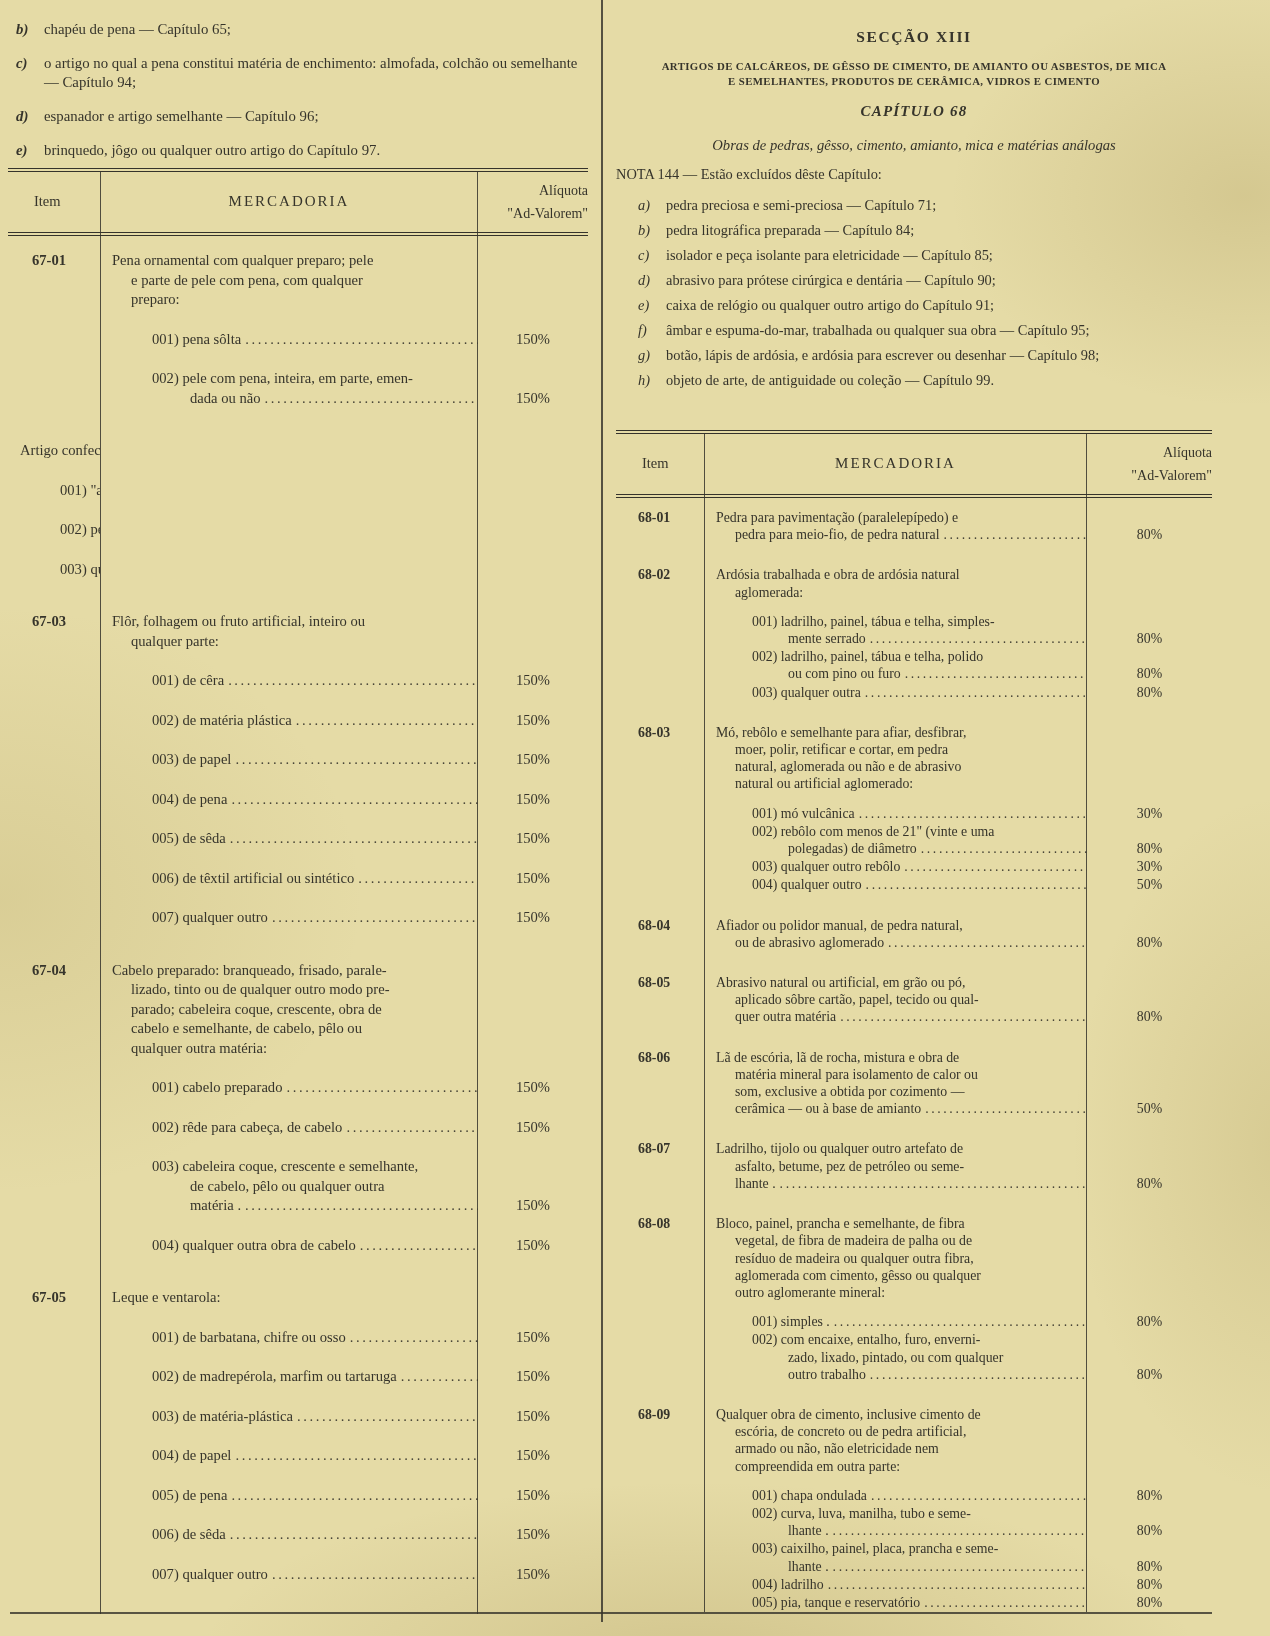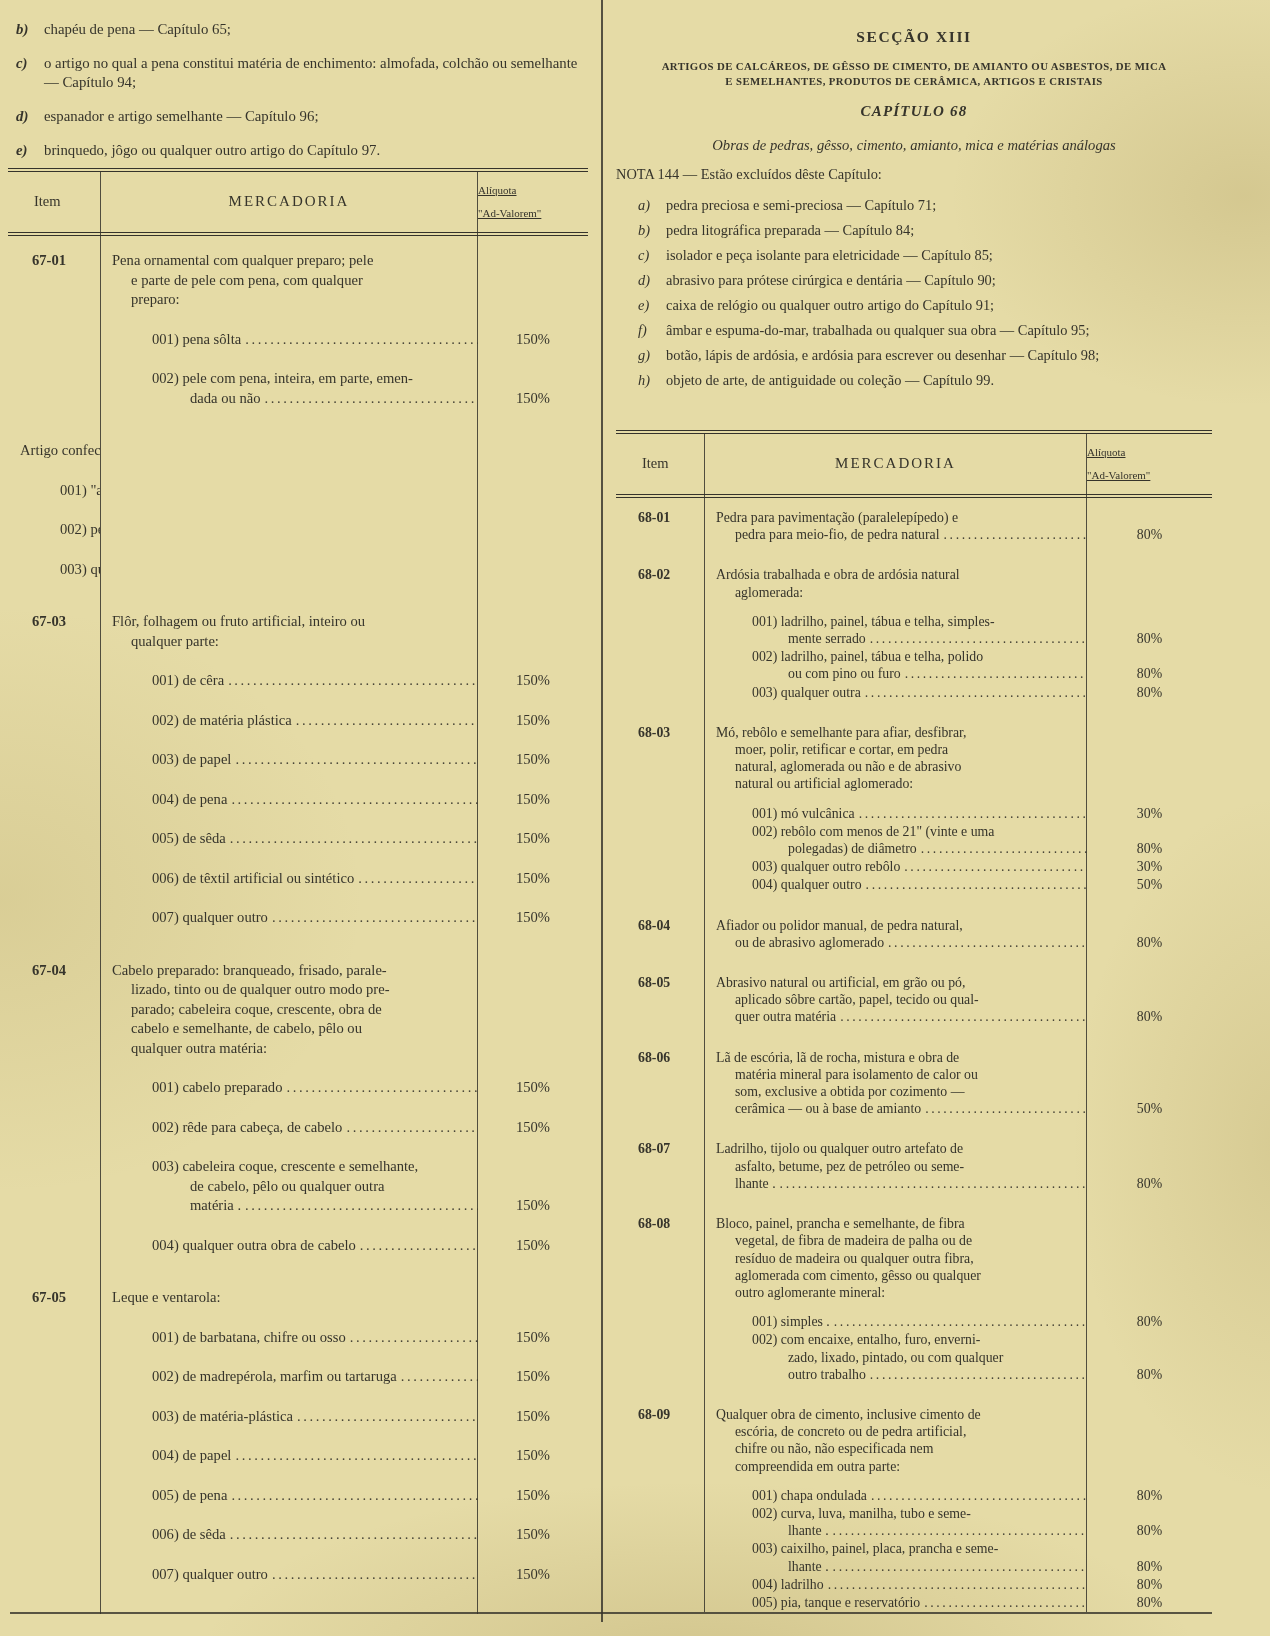--- a/index.html
+++ b/index.html
@@ -45,21 +45,21 @@
   .tbl-left  { left:8px;  top:168px; width:580px; height:1446px; --ratew:110px; --c1:92px; font-size:14.6px; line-height:19.5px; }
   .tbl-right { left:616px; top:430px; width:596px; height:1182px; --ratew:125px; --c1:88px; font-size:13.8px; line-height:17.2px; }
 
   .vline { position:absolute; top:0; bottom:0; width:1.3px; background:rgba(54,52,43,.85); }
   .vl-a { left:var(--c1); }
   .vl-b { right:var(--ratew); }
 
   .thead { display:grid; grid-template-columns:var(--c1) 1fr var(--ratew); align-items:center; min-height:64px; border-bottom:4px double #35332b; padding:4px 0; }
   .th-item { padding-left:26px; font-size:14.5px; }
   .th-merc { text-align:center; letter-spacing:2px; font-size:15px; }
-  .th-rate { text-align:left; font-size:11px; line-height:23px;text-decoration:underline; }
+  .th-rate { text-align:right; font-size:14px; line-height:23px; }
 
   .trow { display:grid; grid-template-columns:var(--c1) 1fr; }
   .tbl-left  .trow { padding:15px 0 18px; }
   .tbl-right .trow { padding:11px 0 12px; }
   .c-item { padding-left:24px; font-weight:bold; }
   .tbl-right .c-item { padding-left:22px; }
   .c-merc { padding-left:12px; min-width:0; }
 
   .ln { white-space:nowrap; overflow:hidden; }
   .d0 { padding-left:0; }
@@ -327,21 +327,21 @@
         </div>
       </div>
     <div class="vline vl-a"></div>
     <div class="vline vl-b"></div>
   </div>
 
   <div class="rhead">
     <div class="sec-title">SECÇÃO XIII</div>
     <div class="sec-sub" id="sec-sub">
         <div>ARTIGOS DE CALCÁREOS, DE GÊSSO DE CIMENTO, DE AMIANTO OU ASBESTOS, DE MICA</div>
-        <div>E SEMELHANTES, PRODUTOS DE CERÂMICA, ARTIGOS E CRISTAIS</div>
+        <div>E SEMELHANTES, PRODUTOS DE CERÂMICA, VIDROS E CIMENTO</div>
       </div>
     <div class="chap">CAPÍTULO 68</div>
     <div class="chap-desc">Obras de pedras, gêsso, cimento, amianto, mica e matérias análogas</div>
     <div class="nota">NOTA 144 — Estão excluídos dêste Capítulo:</div>
     <div class="excl" id="excl-list">
         <div class="excl-item">
           <span class="ltr">a)</span>
           <span class="itxt">pedra preciosa e semi-preciosa — Capítulo 71;</span>
         </div>
         <div class="excl-item">
@@ -553,21 +553,21 @@
               </div>
             </div>
           </div>
         </div>
         <div class="trow">
           <div class="c-item">68-09</div>
           <div class="c-merc">
             <div class="entry desc">
               <div class="ln d0">Qualquer obra de cimento, inclusive cimento de</div>
               <div class="ln d1">escória, de concreto ou de pedra artificial,</div>
-              <div class="ln d1">chifre ou não, não especificada nem</div>
+              <div class="ln d1">armado ou não, não eletricidade nem</div>
               <div class="ln d1">compreendida em outra parte:</div>
             </div>
             <div class="entry sub">
               <div class="ln flexln s0">
                 <span class="lt">001) chapa ondulada</span>
                 <span class="leader">................................................................................................................................................................</span>
                 <span class="rate">80%</span>
               </div>
             </div>
             <div class="entry sub">

